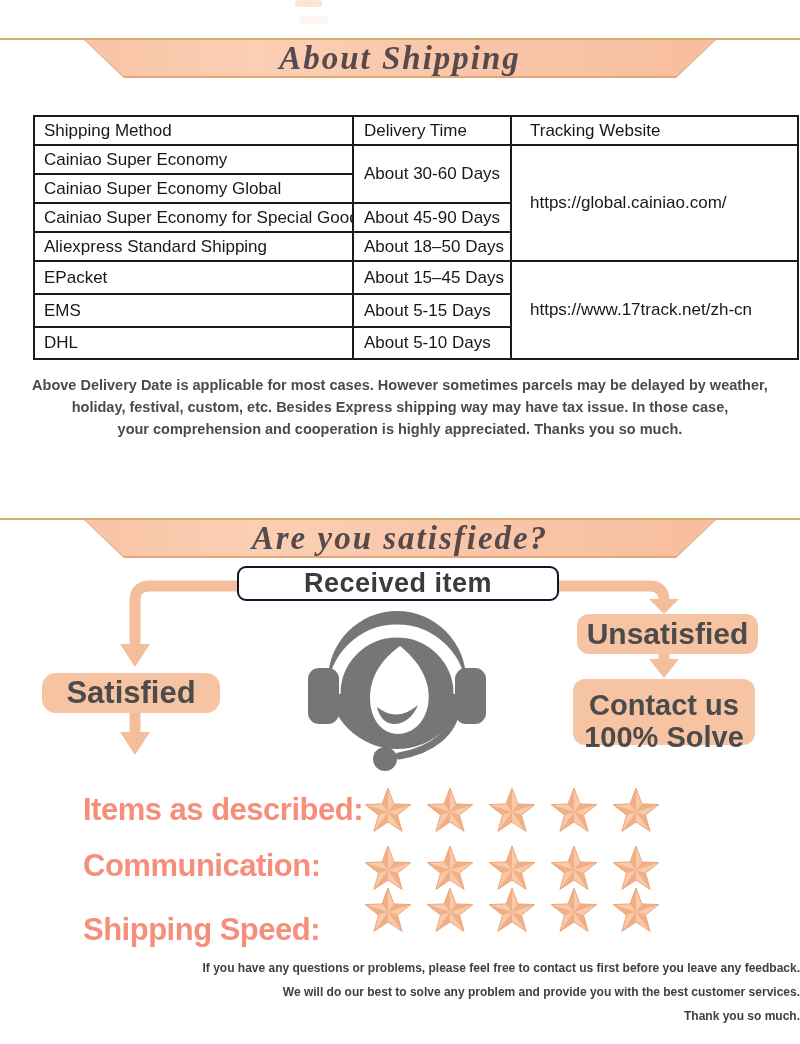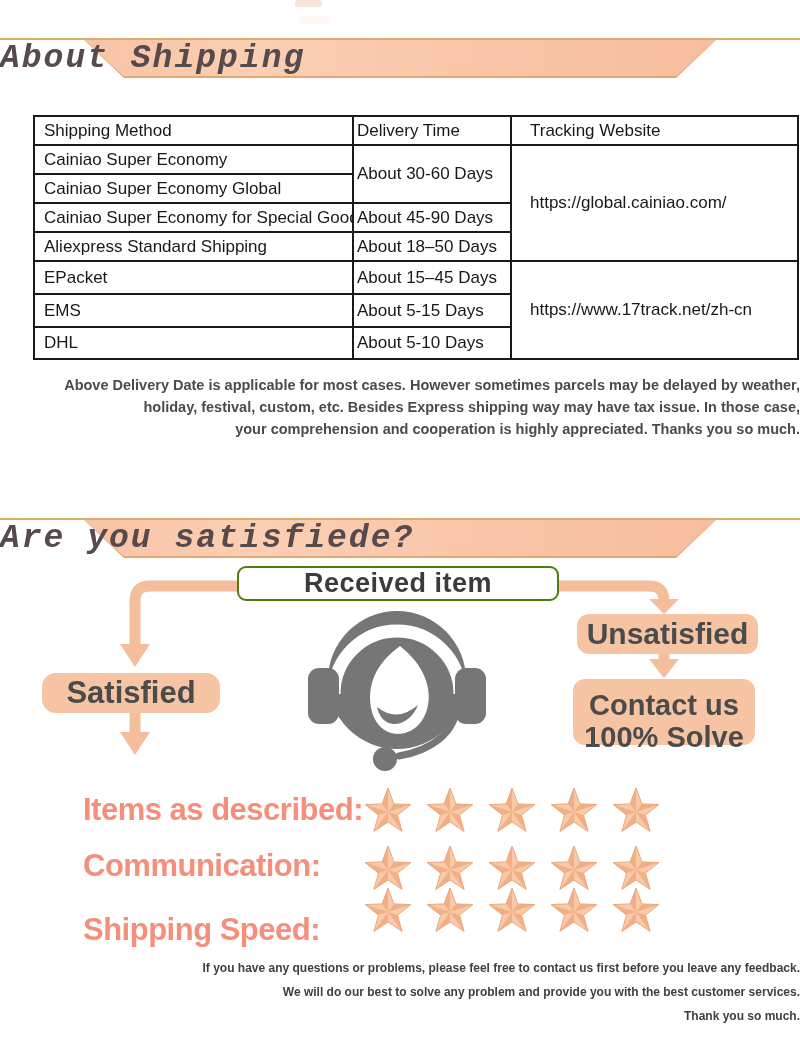--- a/index.html
+++ b/index.html
@@ -11,47 +11,47 @@
   .smudge2{position:absolute;left:299px;top:16px;width:30px;height:8px;background:#f8c5a7;opacity:.15;border-radius:4px;}
 
   
   .banner{position:absolute;left:0;width:800px;height:42px;}
   .banner-line{position:absolute;top:0;left:0;width:800px;height:2px;background:#d5ac6b;}
   .trap-outer{position:absolute;top:2px;left:0;width:800px;height:38px;background:#e7a771;
               clip-path:polygon(84px 0,716px 0,676px 100%,124px 100%);}
   .trap-inner{position:absolute;top:2px;left:0;width:800px;height:36px;
               background:linear-gradient(90deg,#f7bd9e 0%,#fbcfb4 32%,#f9c5a8 60%,#f6bb9b 100%);
               clip-path:polygon(84.5px 0,715.5px 0,676.5px 100%,123.5px 100%);}
-  .banner-title{position:absolute;top:2px;left:0;width:800px;height:38px;line-height:37px;
-              font-family:Liberation Mono, monospace;font-style:italic;font-weight:700;font-size:33px;
+  .banner-title{position:absolute;top:2px;left:0;width:800px;height:38px;line-height:37px;text-align:center;
+              font-family:Liberation Serif, serif;font-style:italic;font-weight:700;font-size:33px;
               color:#574a4d;letter-spacing:2px;}
   #banner-shipping{top:38px;}
   #banner-satisfaction{top:483px;margin-top:35px;}
 
   
   .ship-table{position:absolute;left:33px;top:115px;width:764px;border-collapse:collapse;table-layout:fixed;
               font-size:17px;color:#181818;}
   .ship-table th,.ship-table td{border:2px solid #1a1a1a;padding:0 0 0 9px;text-align:left;
               font-weight:400;vertical-align:middle;white-space:nowrap;overflow:hidden;}
   .ship-table col.c1{width:319px;} .ship-table col.c2{width:158px;} .ship-table col.c3{width:287px;}
-  .ship-table .col2{padding-left:3px;} .ship-table .col3{padding-left:18px;}
+  .ship-table .col2{padding-left:10px;} .ship-table .col3{padding-left:18px;}
   tr.hrow{height:29px;} tr.r-sm{height:29px;} tr.r-lg{height:33px;} tr.r-last{height:32px;}
 
   
-  .notes{position:absolute;top:374px;left:0;width:800px;text-align:right;
+  .notes{position:absolute;top:374px;left:0;width:800px;text-align:center;
          font-size:14.5px;font-weight:600;color:#4b4b4b;line-height:22px;}
   .footer{position:absolute;top:956px;left:0;width:800px;text-align:right;
          font-size:12px;font-weight:600;color:#3f3f3f;line-height:24px;}
 
   
   .flow-svg{position:absolute;left:0;top:556px;width:800px;height:228px;}
   .connector{stroke:#f4bd9c;stroke-width:11;fill:none;}
   .arrowhead{fill:#f4bd9c;stroke:none;}
   .received{position:absolute;left:237px;top:566px;width:318px;height:31px;background:#ffffff;
-            border:2px solid #4d7c0f;border-radius:9px;text-align:center;line-height:31px;
+            border:2px solid #0f172a;border-radius:9px;text-align:center;line-height:31px;
             font-weight:700;font-size:27px;color:#3b3b3b;letter-spacing:.5px;}
   .pbox{position:absolute;background:#f6c3a3;color:#4b4b4b;font-weight:700;text-align:center;}
   #box-satisfied{left:42px;top:673px;width:178px;height:40px;line-height:40px;font-size:31px;border-radius:14px;}
   #box-unsatisfied{left:577px;top:614px;width:181px;height:40px;line-height:40px;font-size:30px;border-radius:12px;}
   #box-contact{left:573px;top:679px;width:182px;height:66px;font-size:29px;line-height:32px;border-radius:12px;padding-top:10px;box-sizing:border-box;}
   .agent-svg{position:absolute;left:303px;top:606px;width:188px;height:178px;}
 
   
   .rlabel{position:absolute;left:83px;font-weight:700;font-size:31px;color:#f58e7a;
           letter-spacing:-.5px;line-height:36px;white-space:nowrap;}

